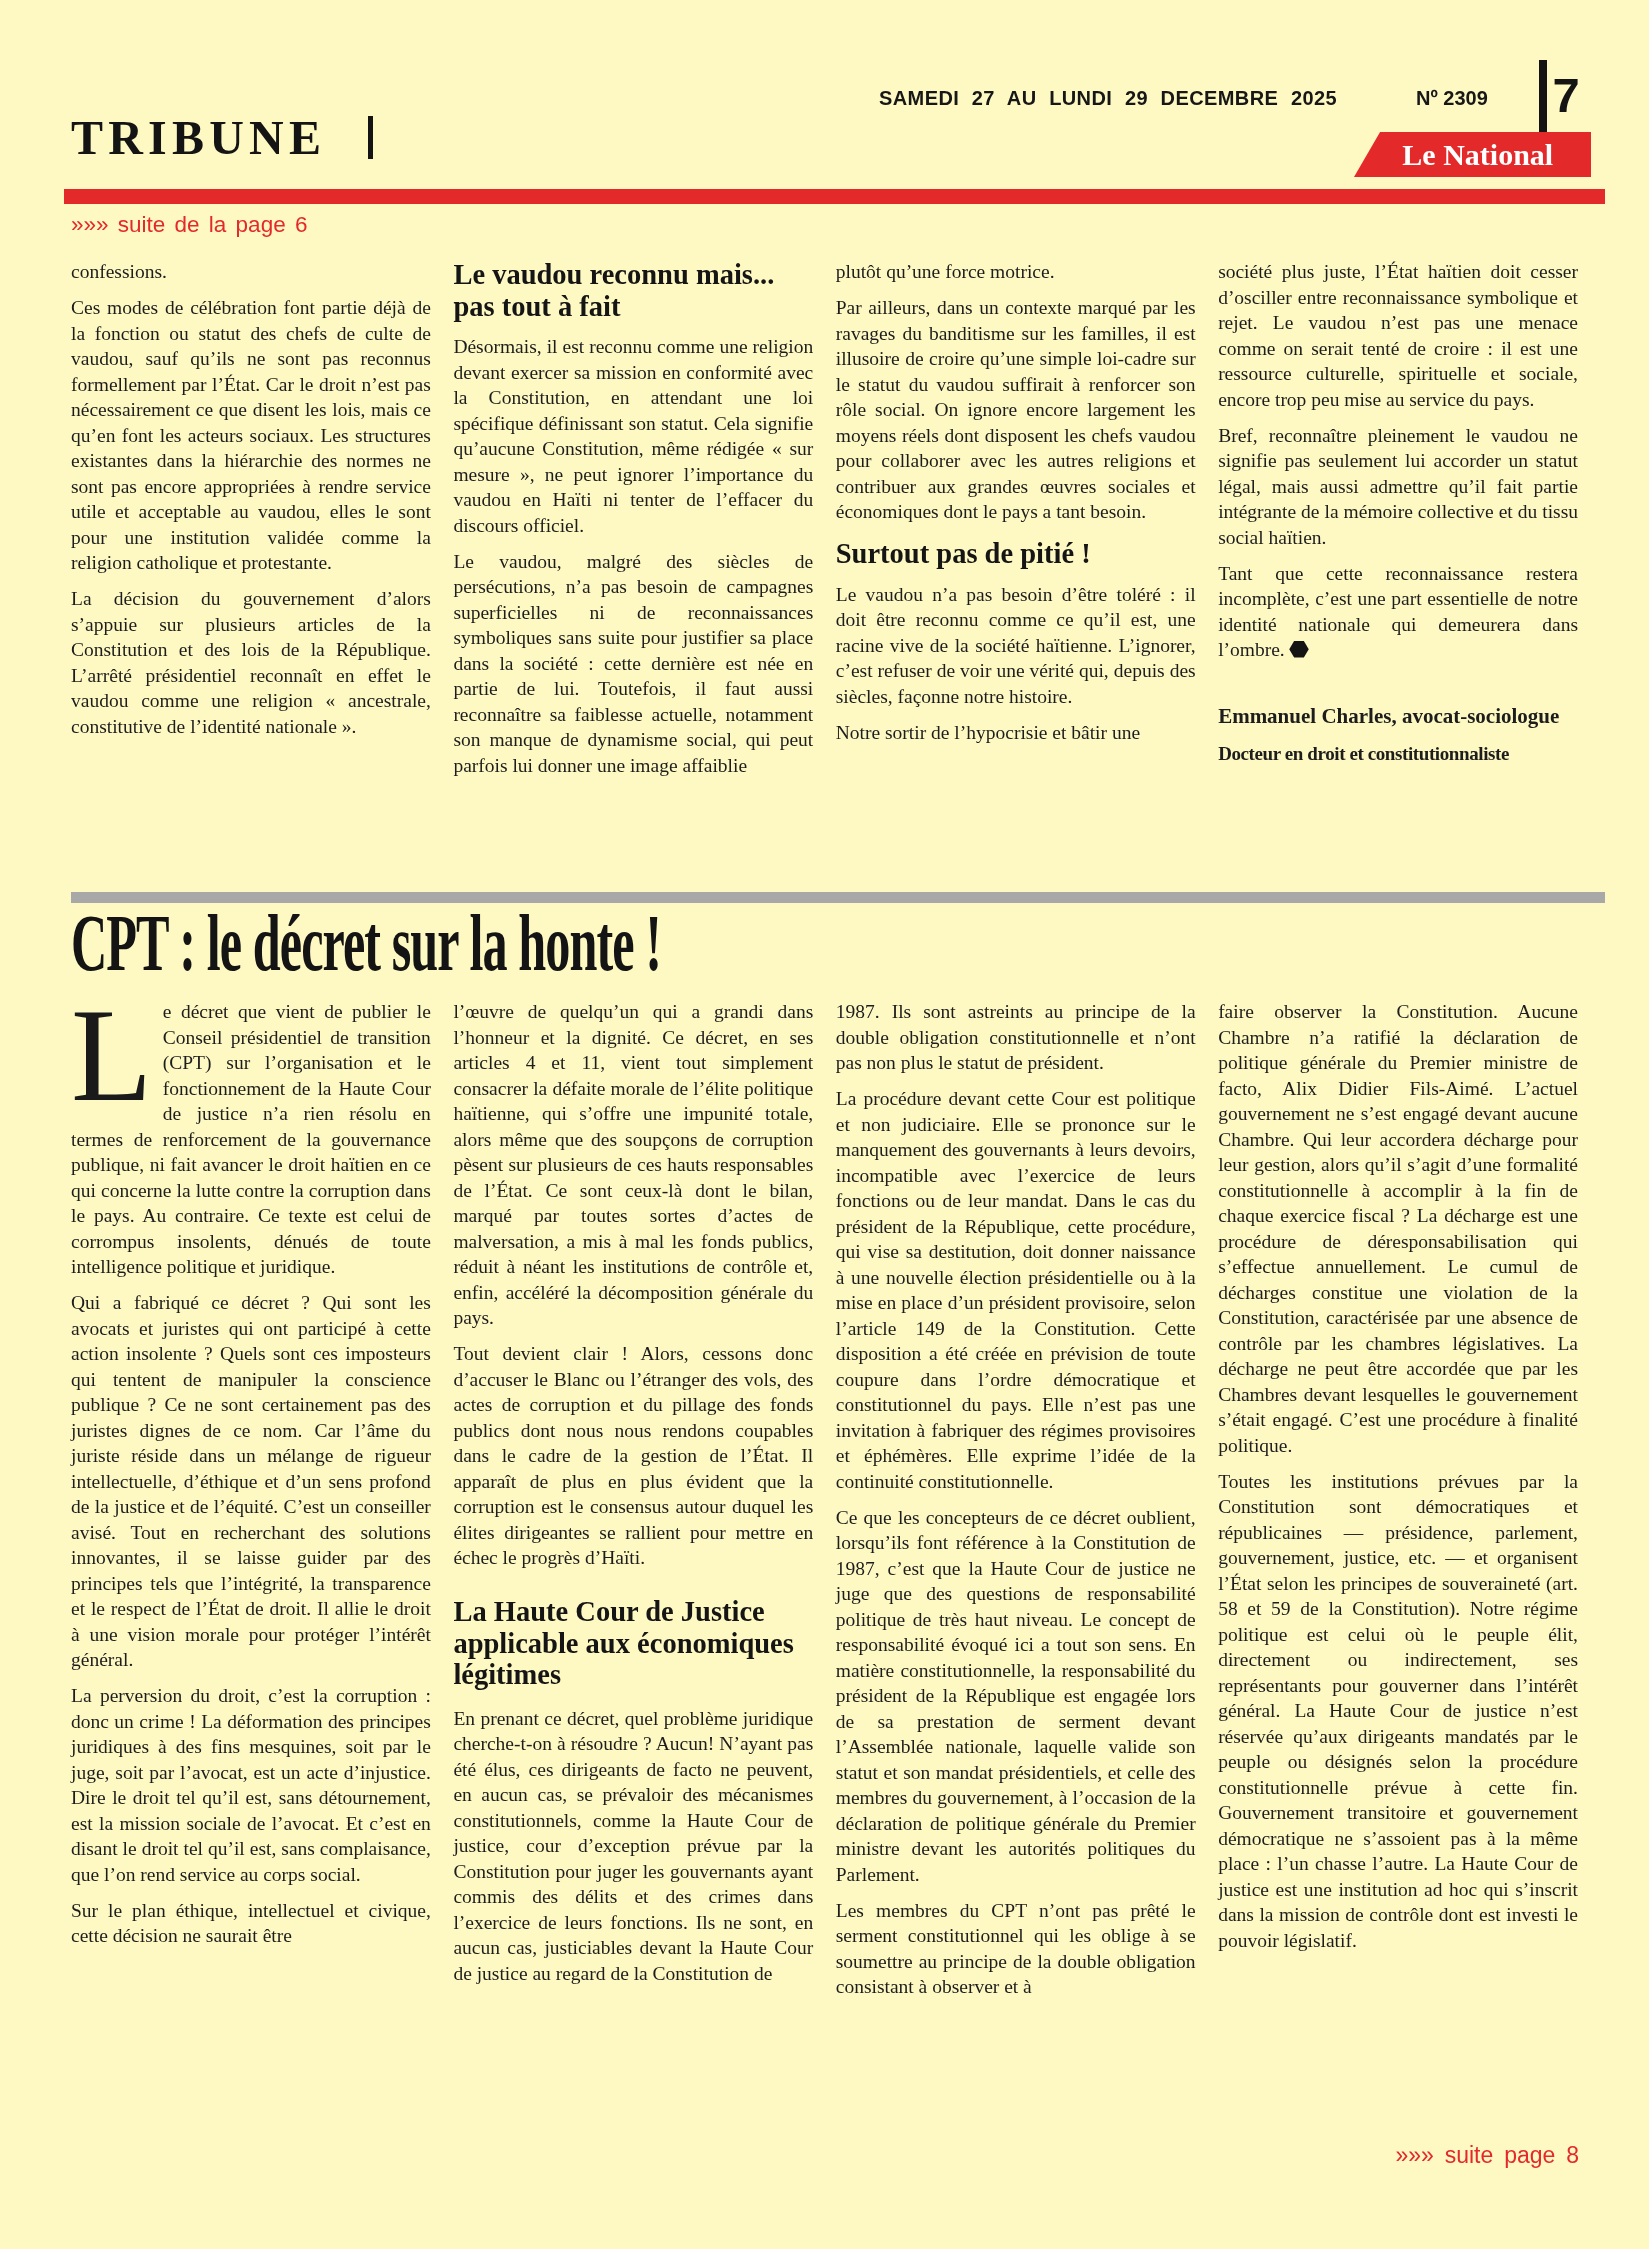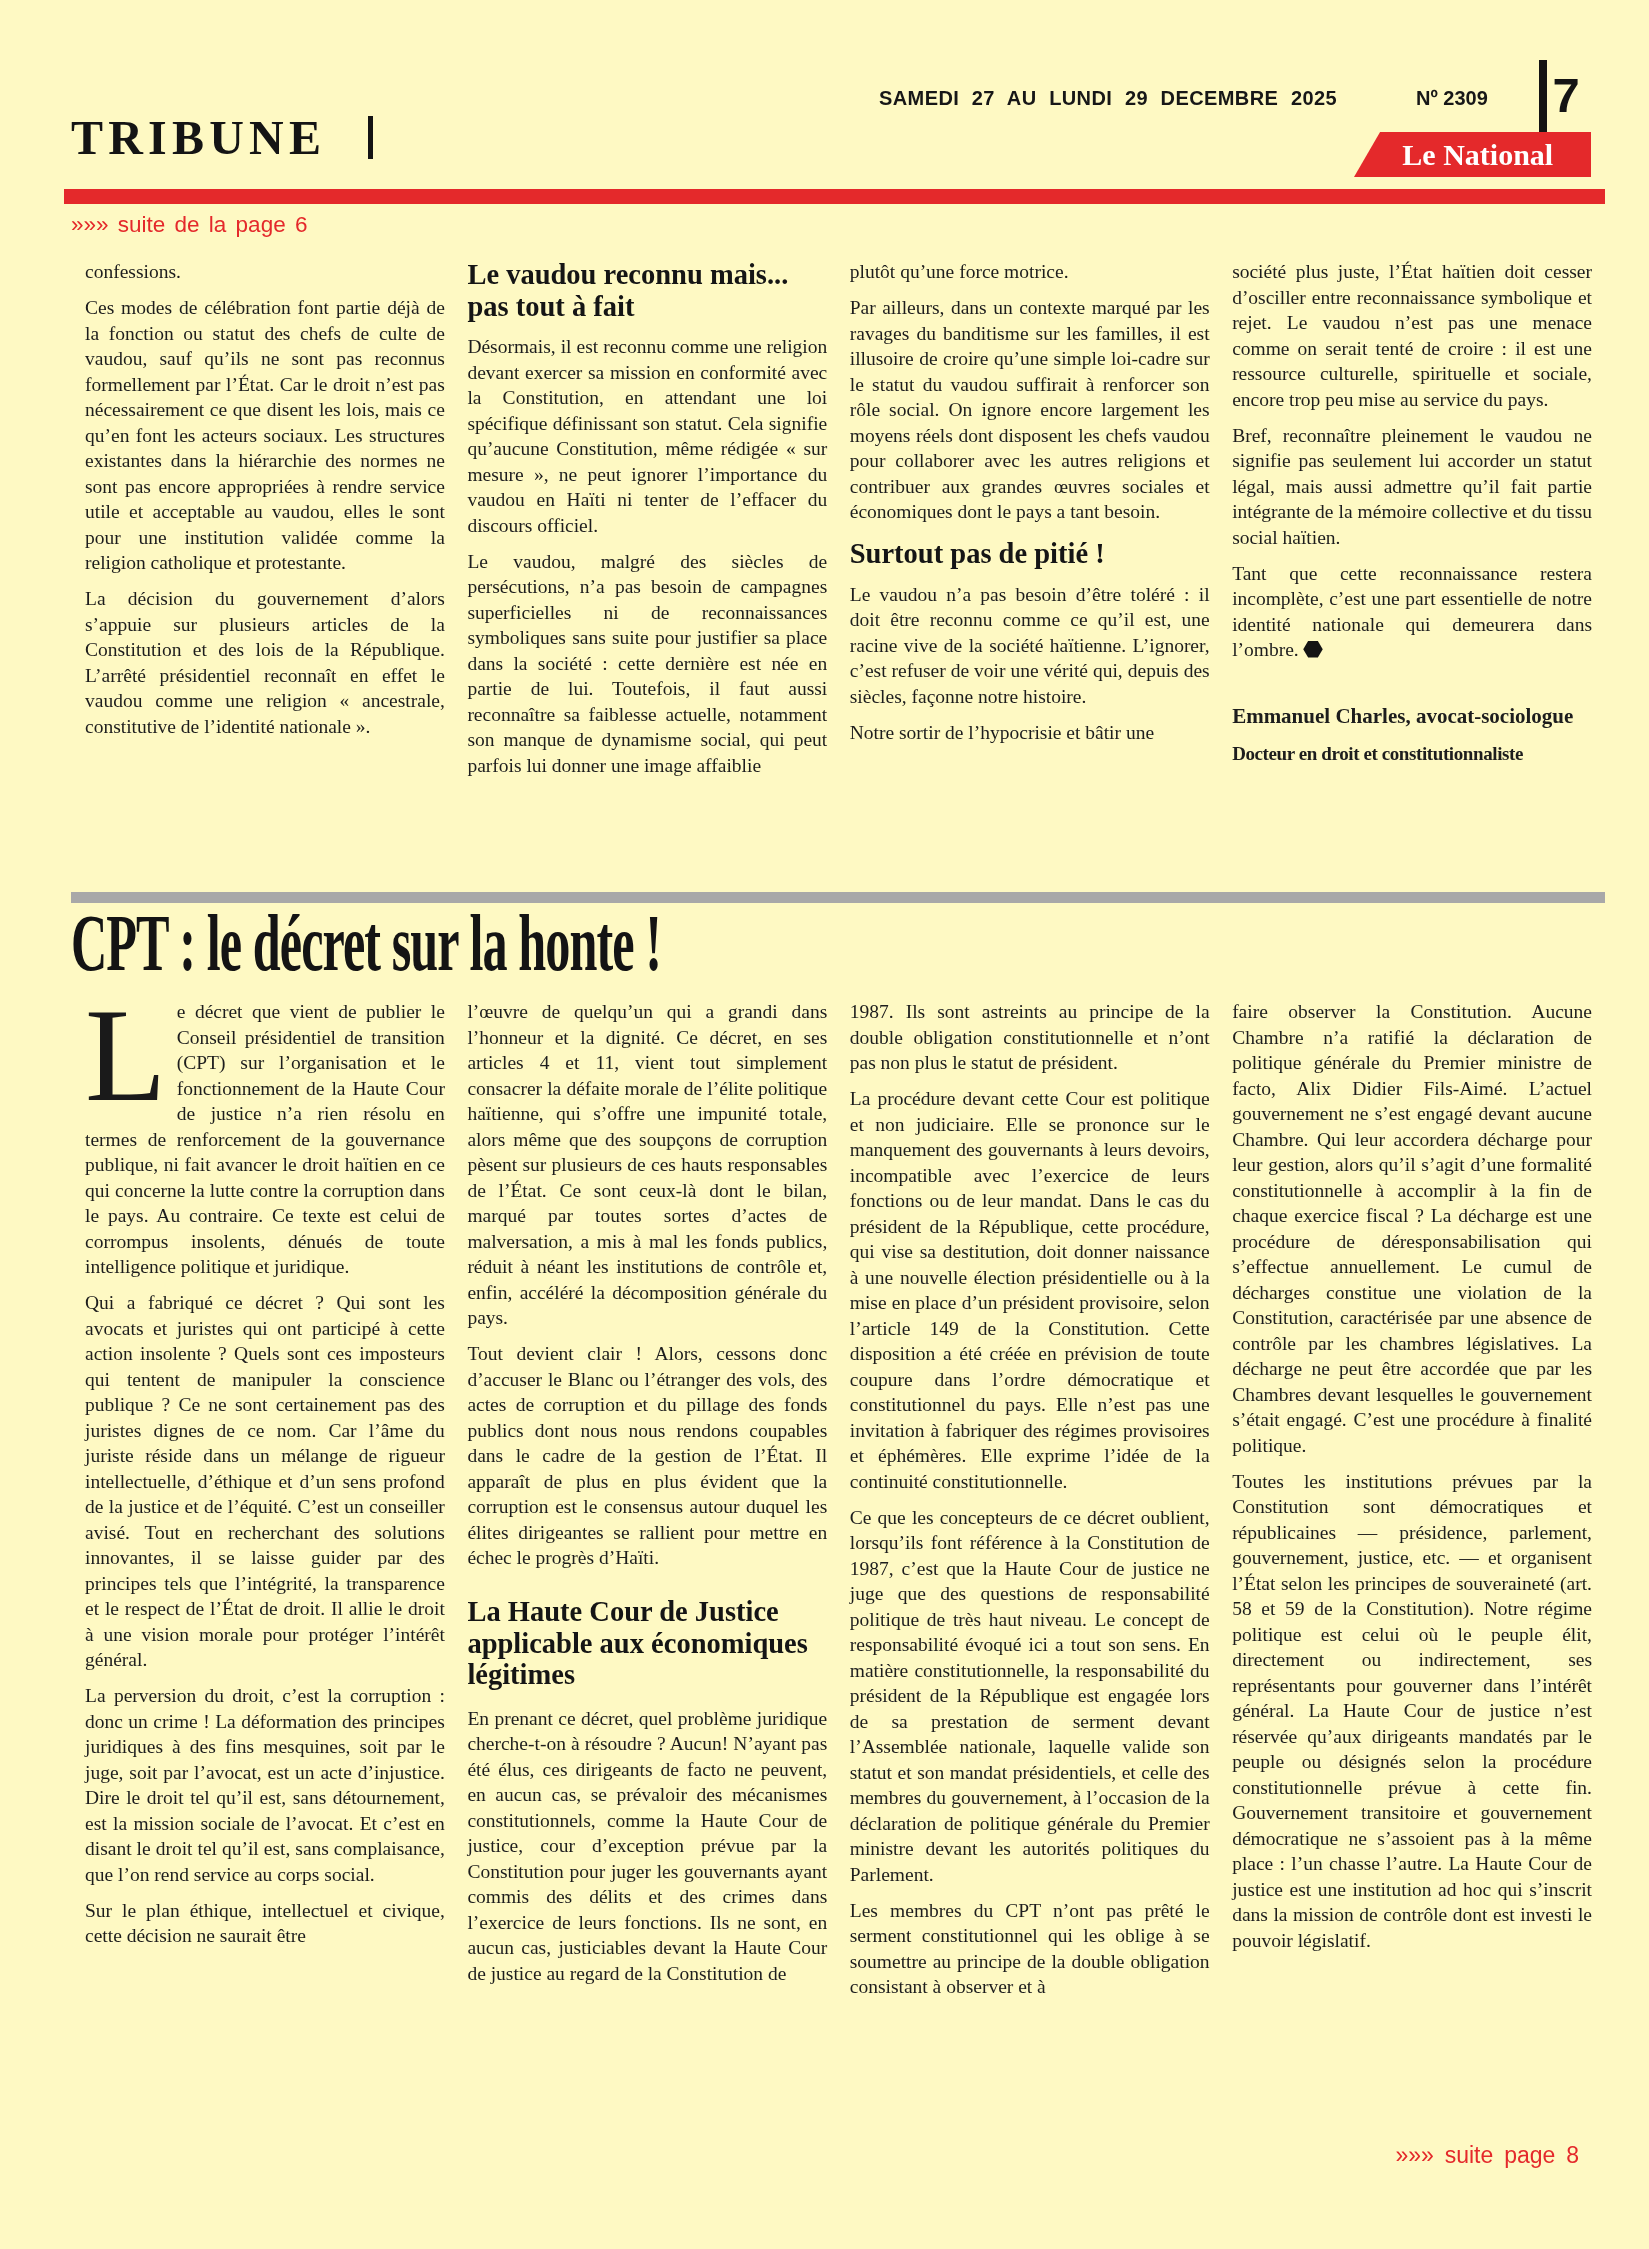--- a/index.html
+++ b/index.html
@@ -19,21 +19,21 @@
   .title-pipe{display:inline-block;width:5.2px;height:43px;background:#141414;margin-left:42px;vertical-align:-4.5px;}
   .brand-badge{position:absolute;left:1354px;top:132px;width:237px;height:45px;background:#e4292b;
              clip-path:polygon(11% 0,100% 0,100% 100%,0 100%);
              display:flex;align-items:center;justify-content:center;}
   .brand-name{color:#fff;font-weight:700;font-size:30px;padding-left:10.5px;}
   .red-rule{position:absolute;left:64px;top:189px;width:1541px;height:15px;background:#e4292b;}
   .continued-from{position:absolute;left:71px;top:212px;font-family:"Liberation Sans",sans-serif;
              font-size:22.5px;color:#e4292b;word-spacing:3px;}
 
   
-  .grid{position:absolute;left:85px;width:1507px;display:grid;
+  .grid{position:absolute;left:71px;width:1507px;display:grid;
         grid-template-columns:repeat(4,1fr);column-gap:22.5px;}
   .grid-vaudou{top:259px;height:634px;}
   .grid-cpt{top:999px;height:1230px;}
   .col{min-width:0;}
   .p{margin:0 0 10.5px 0;font-size:19.5px;line-height:25.5px;text-align:justify;}
   .p:last-child{margin-bottom:0;}
   .subhead{margin:0 0 12px 0;font-size:28.5px;line-height:31.5px;font-weight:700;color:#151515;text-align:left;}
   .subhead.spaced{margin-top:13.5px;}
   .subhead.spaced-lg{margin-top:25.5px;margin-bottom:15px;}
   .byline{margin-top:40px;font-weight:700;font-size:21px;line-height:27px;text-align:justify;}

